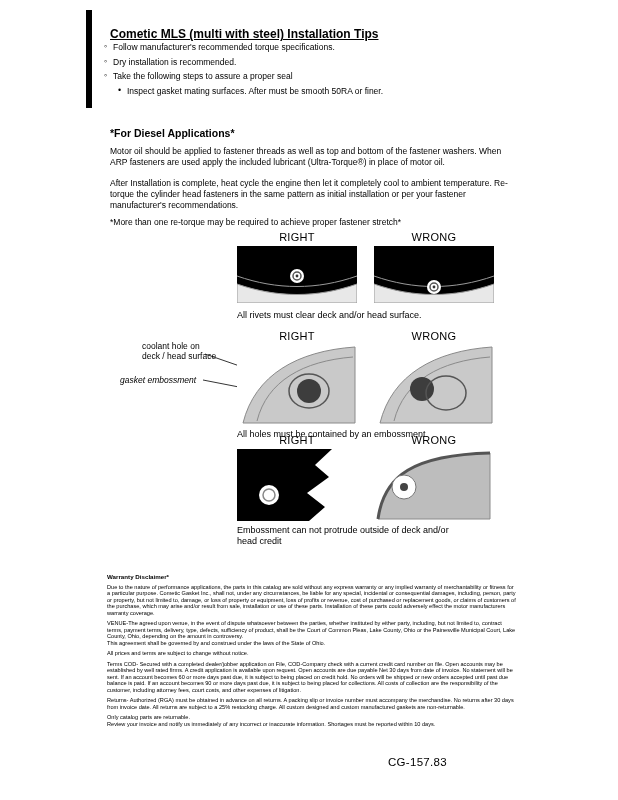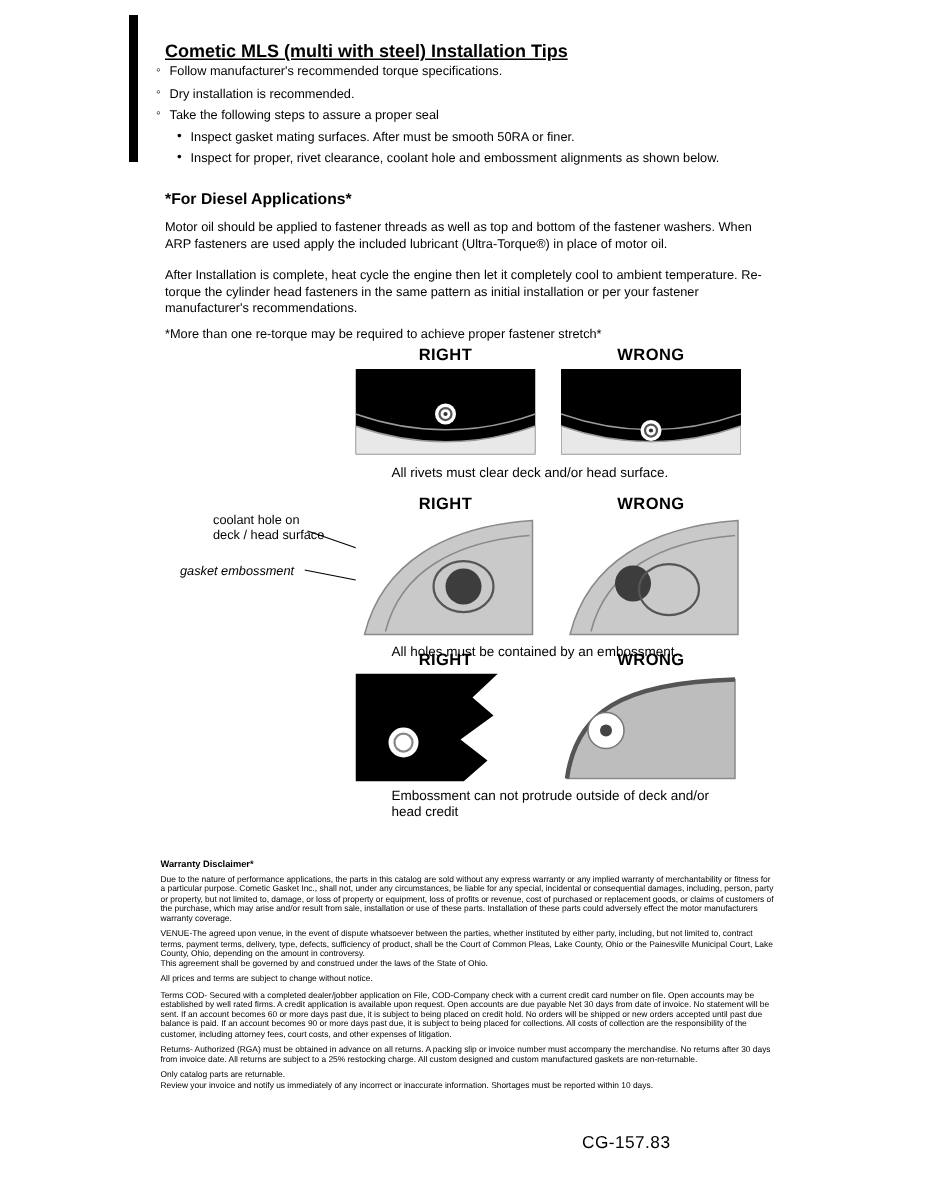--- a/index.html
+++ b/index.html
@@ -11,24 +11,24 @@
   .tip{position:relative;padding-left:9px;margin-bottom:4.5px;}
   .tip::before{content:"\25E6";position:absolute;left:0;top:-1px;font-size:9px;}
   .subtip{margin-left:14px;}
   .subtip::before{content:"\2022";}
   .diesel-heading{left:110px;top:118px;font-size:10.5px;font-weight:bold;}
   .body-par{left:110px;width:407px;font-size:8.5px;line-height:11px;}
   .p1{top:137px;}
   .p2{top:169px;}
   .note{top:208px;}
   .diag-row{display:flex;gap:17px;}
-  .fig-col{width:120px;display:flex;flex-direction:column;align-items:center;font-weight:bold;}
+  .fig-col{width:120px;display:flex;flex-direction:column;align-items:center;}
   .fig-label{font-size:11px;margin-bottom:3px;letter-spacing:0.3px;}
   .fig-frame{width:120px;display:block;}
-  .caption{font-size:9px;margin-left:24px;}
+  .caption{font-size:9px;}
   .row1{left:237px;top:231px;}
   .cap1{left:237px;top:310px;}
   .row2{left:237px;top:330px;}
   .cap2{left:237px;top:429px;}
   .row3{left:237px;top:434px;}
   .cap3{left:237px;top:525px;width:212px;line-height:11px;}
   .callout{font-size:8.5px;line-height:10px;}
   .co1{left:142px;top:341px;}
   .co2{left:120px;top:375px;font-style:italic;}
   .preline{white-space:pre-line;}
@@ -43,21 +43,20 @@
 
 <div class="abs edge-bar"></div>
 
 <h1 class="abs title">Cometic MLS (multi with steel) Installation Tips</h1>
 
 <div class="abs tips">
   <div class="tip">Follow manufacturer's recommended torque specifications.</div>
   <div class="tip">Dry installation is recommended.</div>
   <div class="tip">Take the following steps to assure a proper seal</div>
   <div class="tip subtip">Inspect gasket mating surfaces.  After must be smooth 50RA or finer.</div>
-  <div class="tip subtip">Inspect for proper, rivet clearance, coolant hole and embossment alignments as shown below.</div>
 </div>
 
 <h2 class="abs diesel-heading">*For Diesel Applications*</h2>
 <p class="abs body-par p1">Motor oil should be applied to fastener threads as well as top and bottom of the fastener washers. When ARP fasteners are used apply the included lubricant (Ultra-Torque®) in place of motor oil.</p>
 <p class="abs body-par p2">After Installation is complete, heat cycle the engine then let it completely cool to ambient temperature. Re-torque the cylinder head fasteners in the same pattern as initial installation or per your fastener manufacturer's recommendations.</p>
 <p class="abs body-par note">*More than one re-torque may be required to achieve proper fastener stretch*</p>
 
 <div class="abs diag-row row1">
   <div class="fig-col">
     <div class="fig-label">RIGHT</div>

